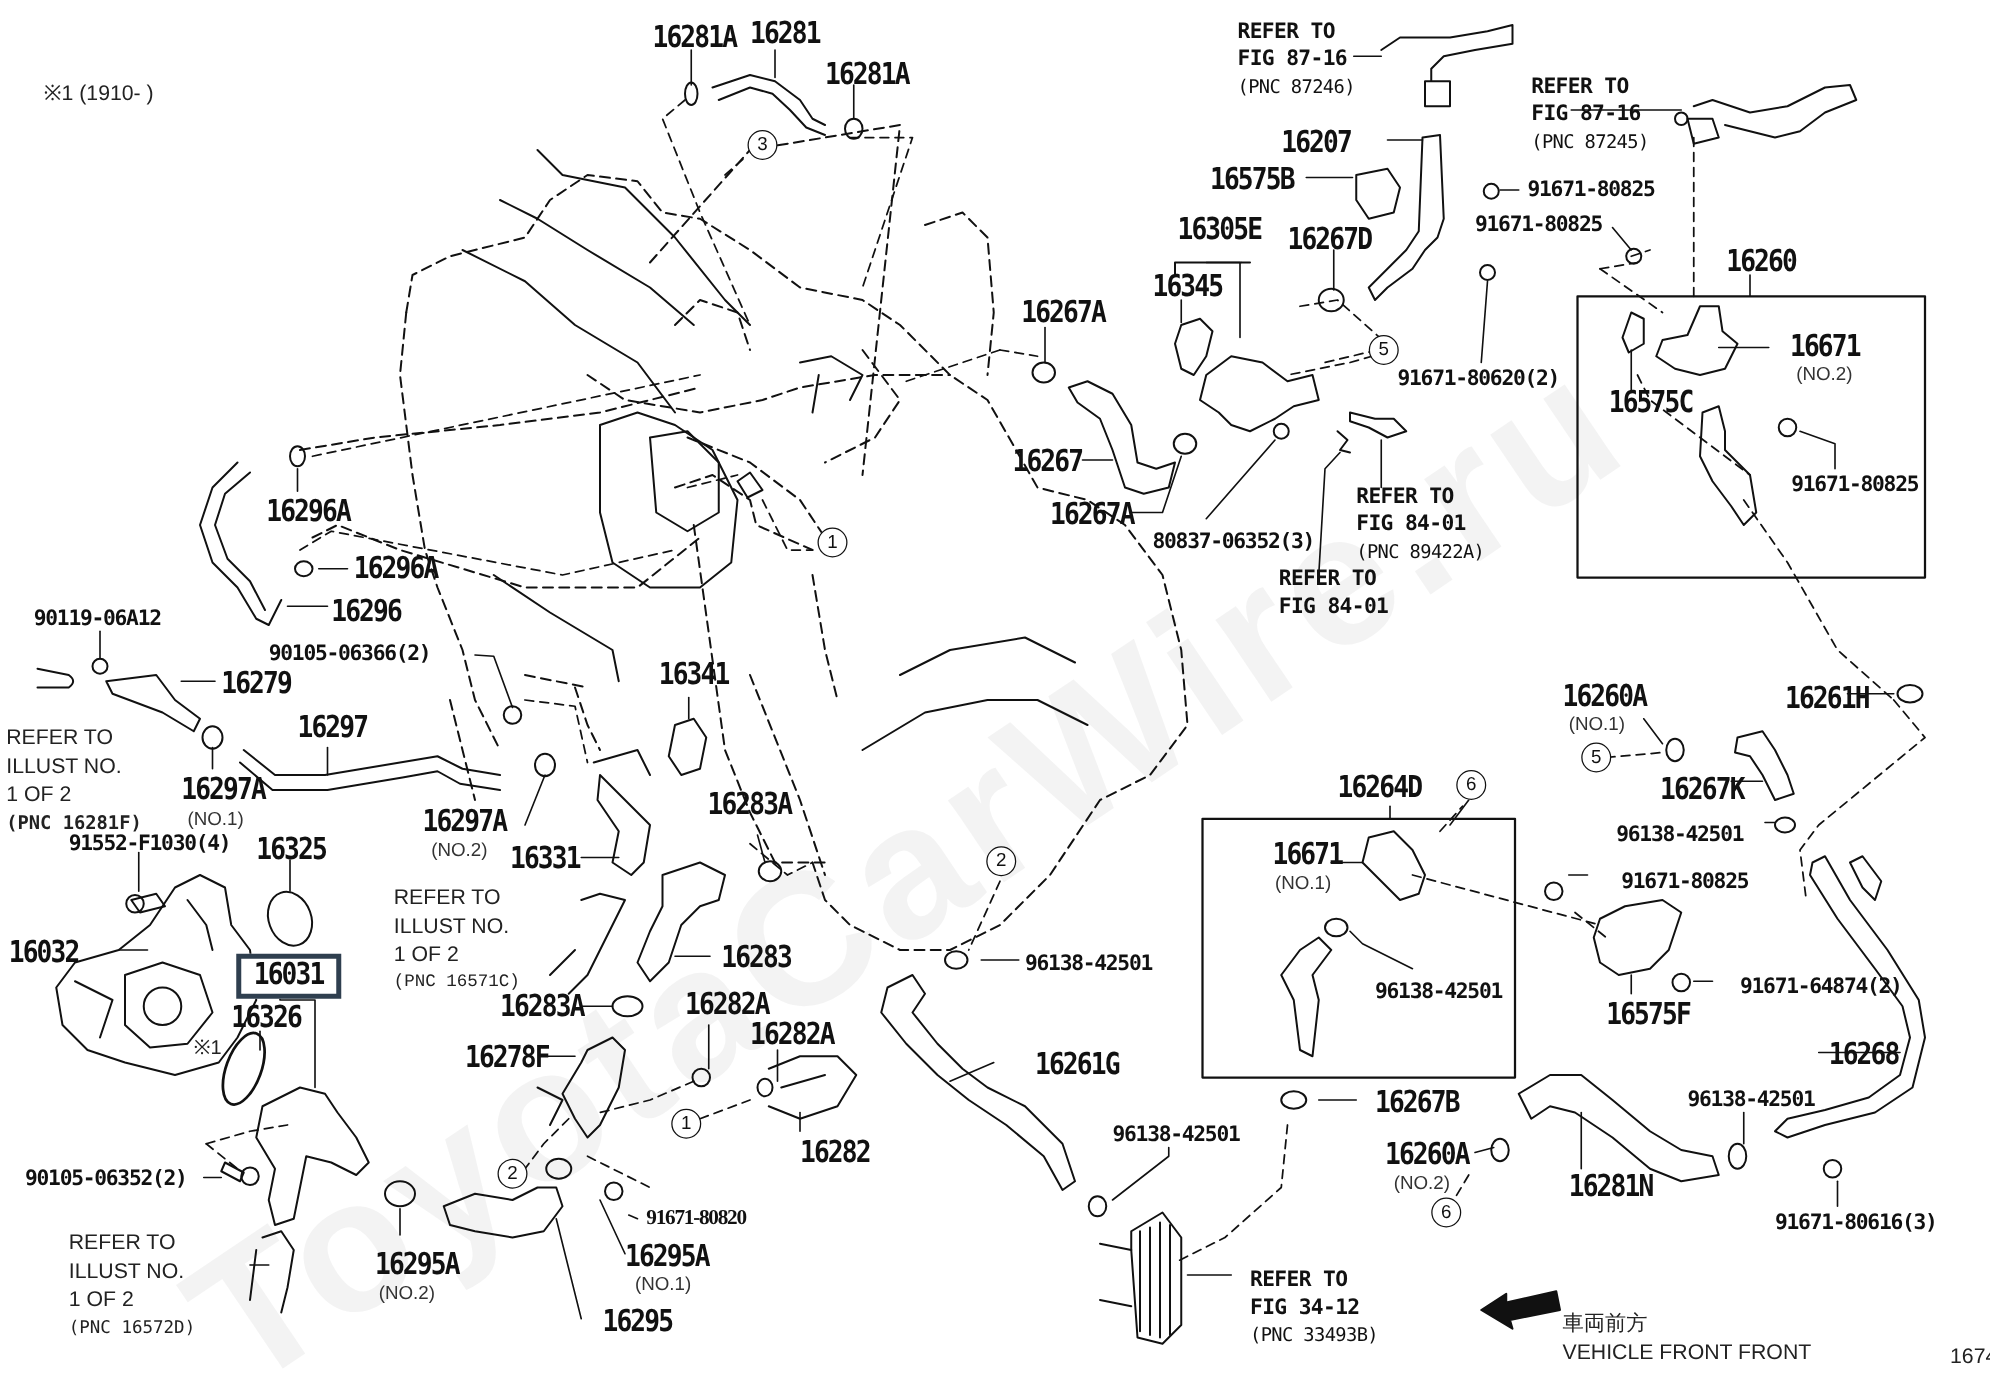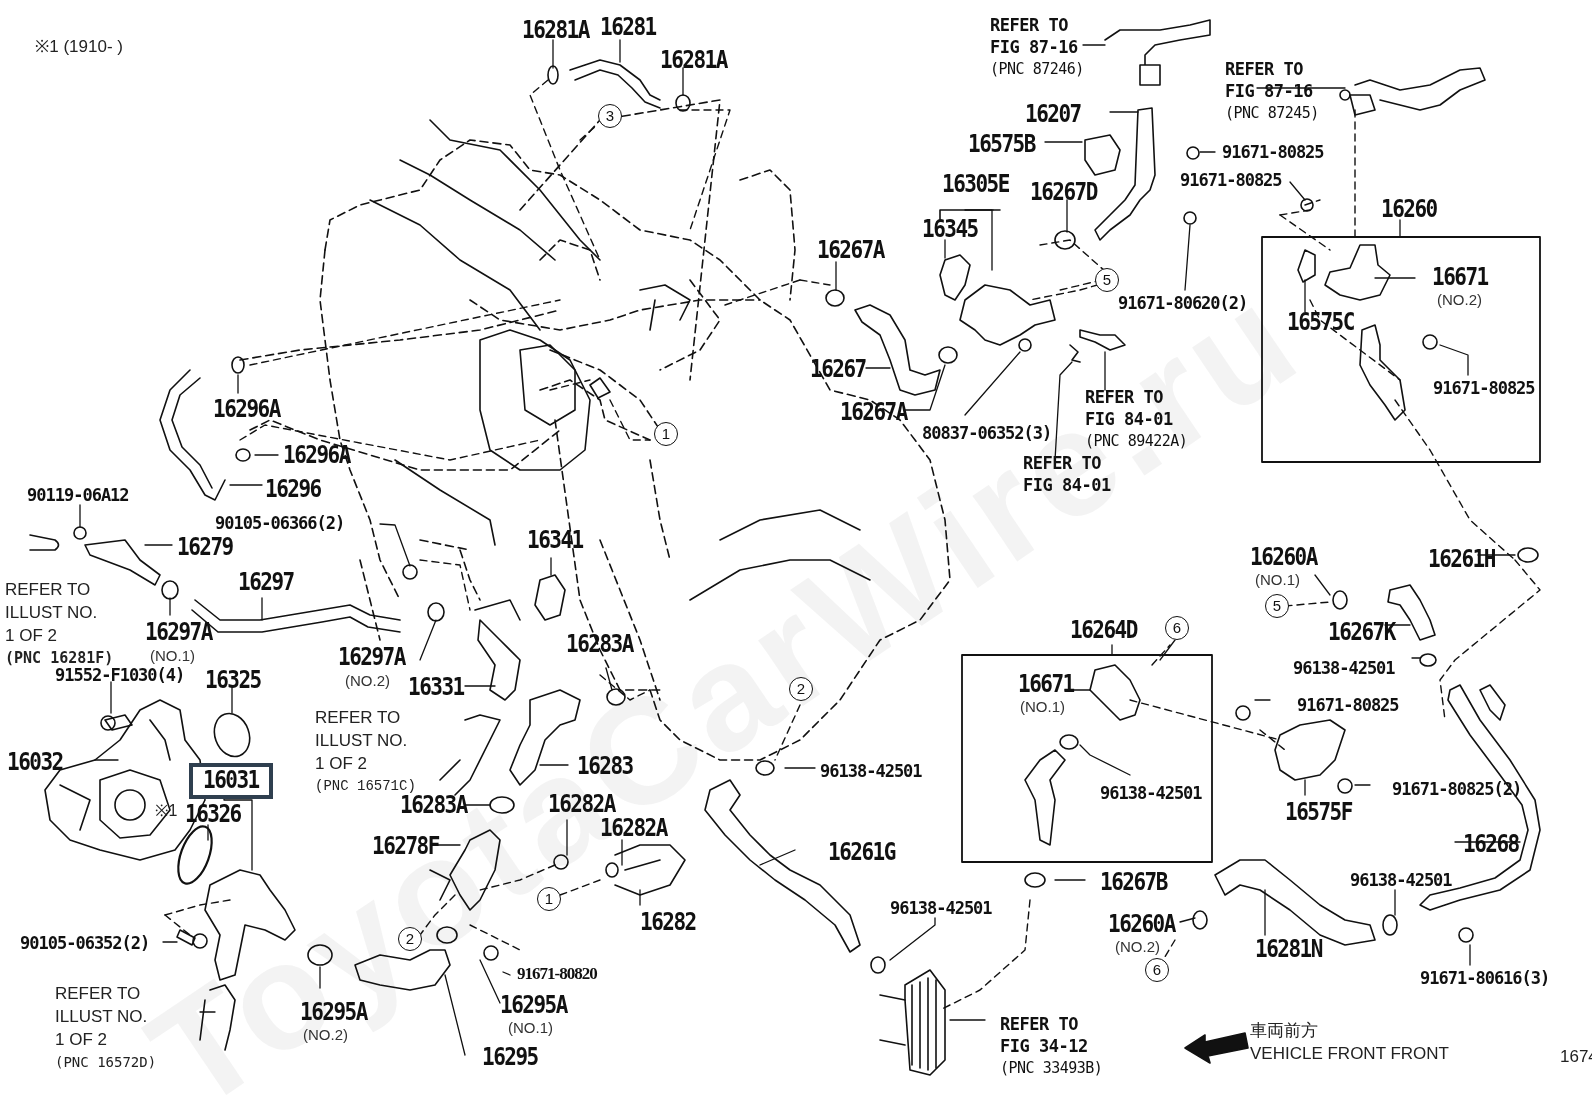--- a/index.html
+++ b/index.html
@@ -3,21 +3,21 @@
 <meta charset="utf-8">
 <style>
   html, body { margin: 0; padding: 0; background: #ffffff; }
   body { width: 1592px; height: 1099px; position: relative; overflow: hidden;
          font-family: "DejaVu Sans Mono", "Liberation Mono", monospace; color: #111; }
   #stage { position: absolute; left: 0; top: 0; width: 1592px; height: 1099px; }
   svg.art { position: absolute; left: 0; top: 0; }
   .lbl { position: absolute; white-space: nowrap; line-height: 1; }
   .pn  { font-family: "DejaVu Sans Mono", monospace; font-weight: bold; font-size: 21px; letter-spacing: -1.5px; transform: scaleY(1.15); transform-origin: left top; }
   .pn-sm { font-family: "DejaVu Sans Mono", monospace; font-weight: bold; font-size: 17px; letter-spacing: -1px; }
-  .note { font-family: "Liberation Sans", sans-serif; font-size: 17px; color: #222; }
+  .note { font-family: "Liberation Sans", sans-serif; font-size: 17px; color: #222; margin-top: 28px; }
   .ref  { font-family: "DejaVu Sans Mono", monospace; font-weight: bold; font-size: 17px; line-height: 22px; letter-spacing: -0.5px; }
   .ref .pnc { font-weight: normal; font-size: 15px; }
   .refs { font-family: "Liberation Sans", sans-serif; font-size: 17px; line-height: 23px; color: #222; }
   .sub  { font-family: "Liberation Sans", sans-serif; font-size: 15px; color: #333; }
   .callout { position: absolute; width: 22px; height: 22px; border: 1.5px solid #111; border-radius: 50%;
              font-family: "Liberation Sans", sans-serif; font-size: 15px; text-align: center; line-height: 22px; background: #fff; }
   .hl { position: absolute; border: 4px solid #2f3f4f; background: #fff; }
   .wm { position: absolute; font-family: "Liberation Sans", sans-serif; font-size: 150px; font-weight: bold; color: rgba(200,200,200,0.22);
         transform: rotate(-34deg); transform-origin: left top; white-space: nowrap; letter-spacing: 6px; }
 </style>
@@ -369,21 +369,21 @@
   <div class="lbl pn" style="left:1287px; top:310px;">16575C</div>
   <div class="lbl pn-sm" style="left:1433px; top:380px;">91671-80825</div>
 
   <div class="lbl pn" style="left:1428px; top:547px;">16261H</div>
   <div class="lbl pn" style="left:1250px; top:545px;">16260A</div>
   <div class="lbl sub" style="left:1255px; top:572px;">(NO.1)</div>
   <div class="lbl pn" style="left:1328px; top:620px;">16267K</div>
   <div class="lbl pn-sm" style="left:1293px; top:660px;">96138-42501</div>
   <div class="lbl pn-sm" style="left:1297px; top:697px;">91671-80825</div>
   <div class="lbl pn" style="left:1285px; top:800px;">16575F</div>
-  <div class="lbl pn-sm" style="left:1392px; top:781px;">91671-80825(2)</div>
+  <div class="lbl pn-sm" style="left:1392px; top:781px;">91671-64874(2)</div>
   <div class="lbl pn" style="left:1463px; top:832px;">16268</div>
 
   <div class="lbl pn" style="left:1070px; top:618px;">16264D</div>
   <div class="lbl pn" style="left:1018px; top:672px;">16671</div>
   <div class="lbl sub" style="left:1020px; top:699px;">(NO.1)</div>
   <div class="lbl pn-sm" style="left:1100px; top:785px;">96138-42501</div>
 
   <div class="lbl pn-sm" style="left:820px; top:763px;">96138-42501</div>
   <div class="lbl pn" style="left:828px; top:840px;">16261G</div>
   <div class="lbl pn-sm" style="left:890px; top:900px;">96138-42501</div>

